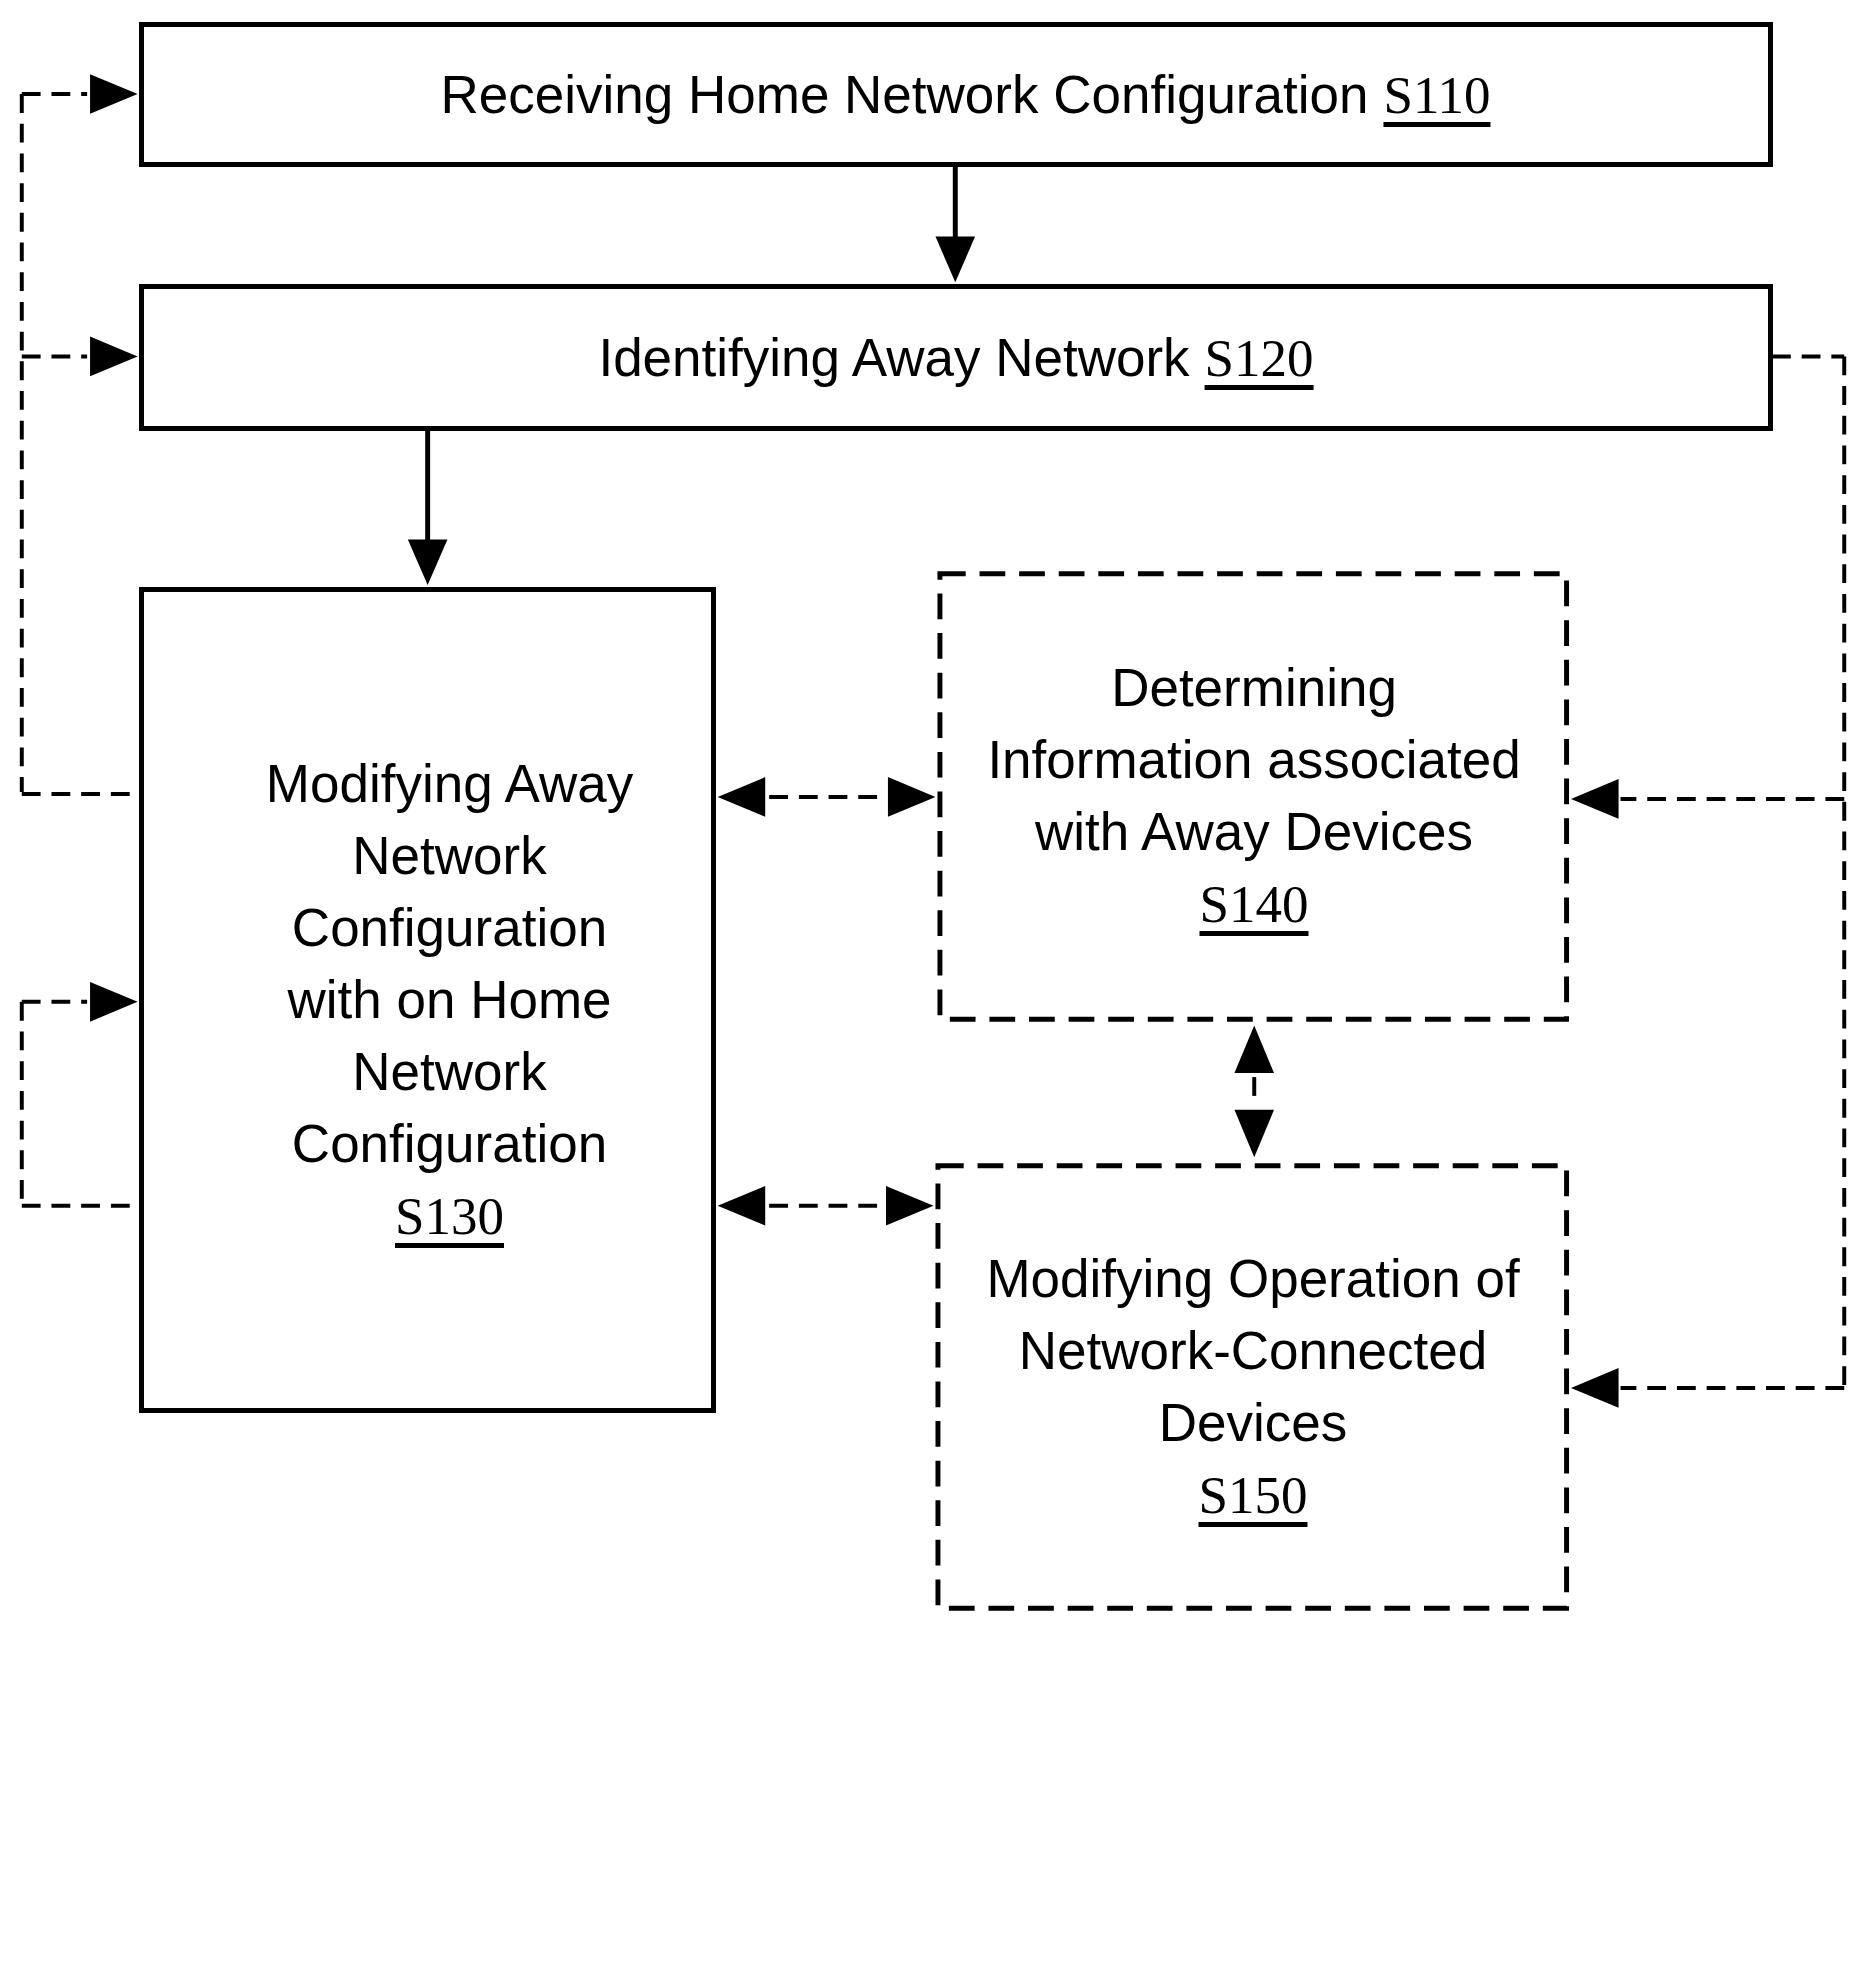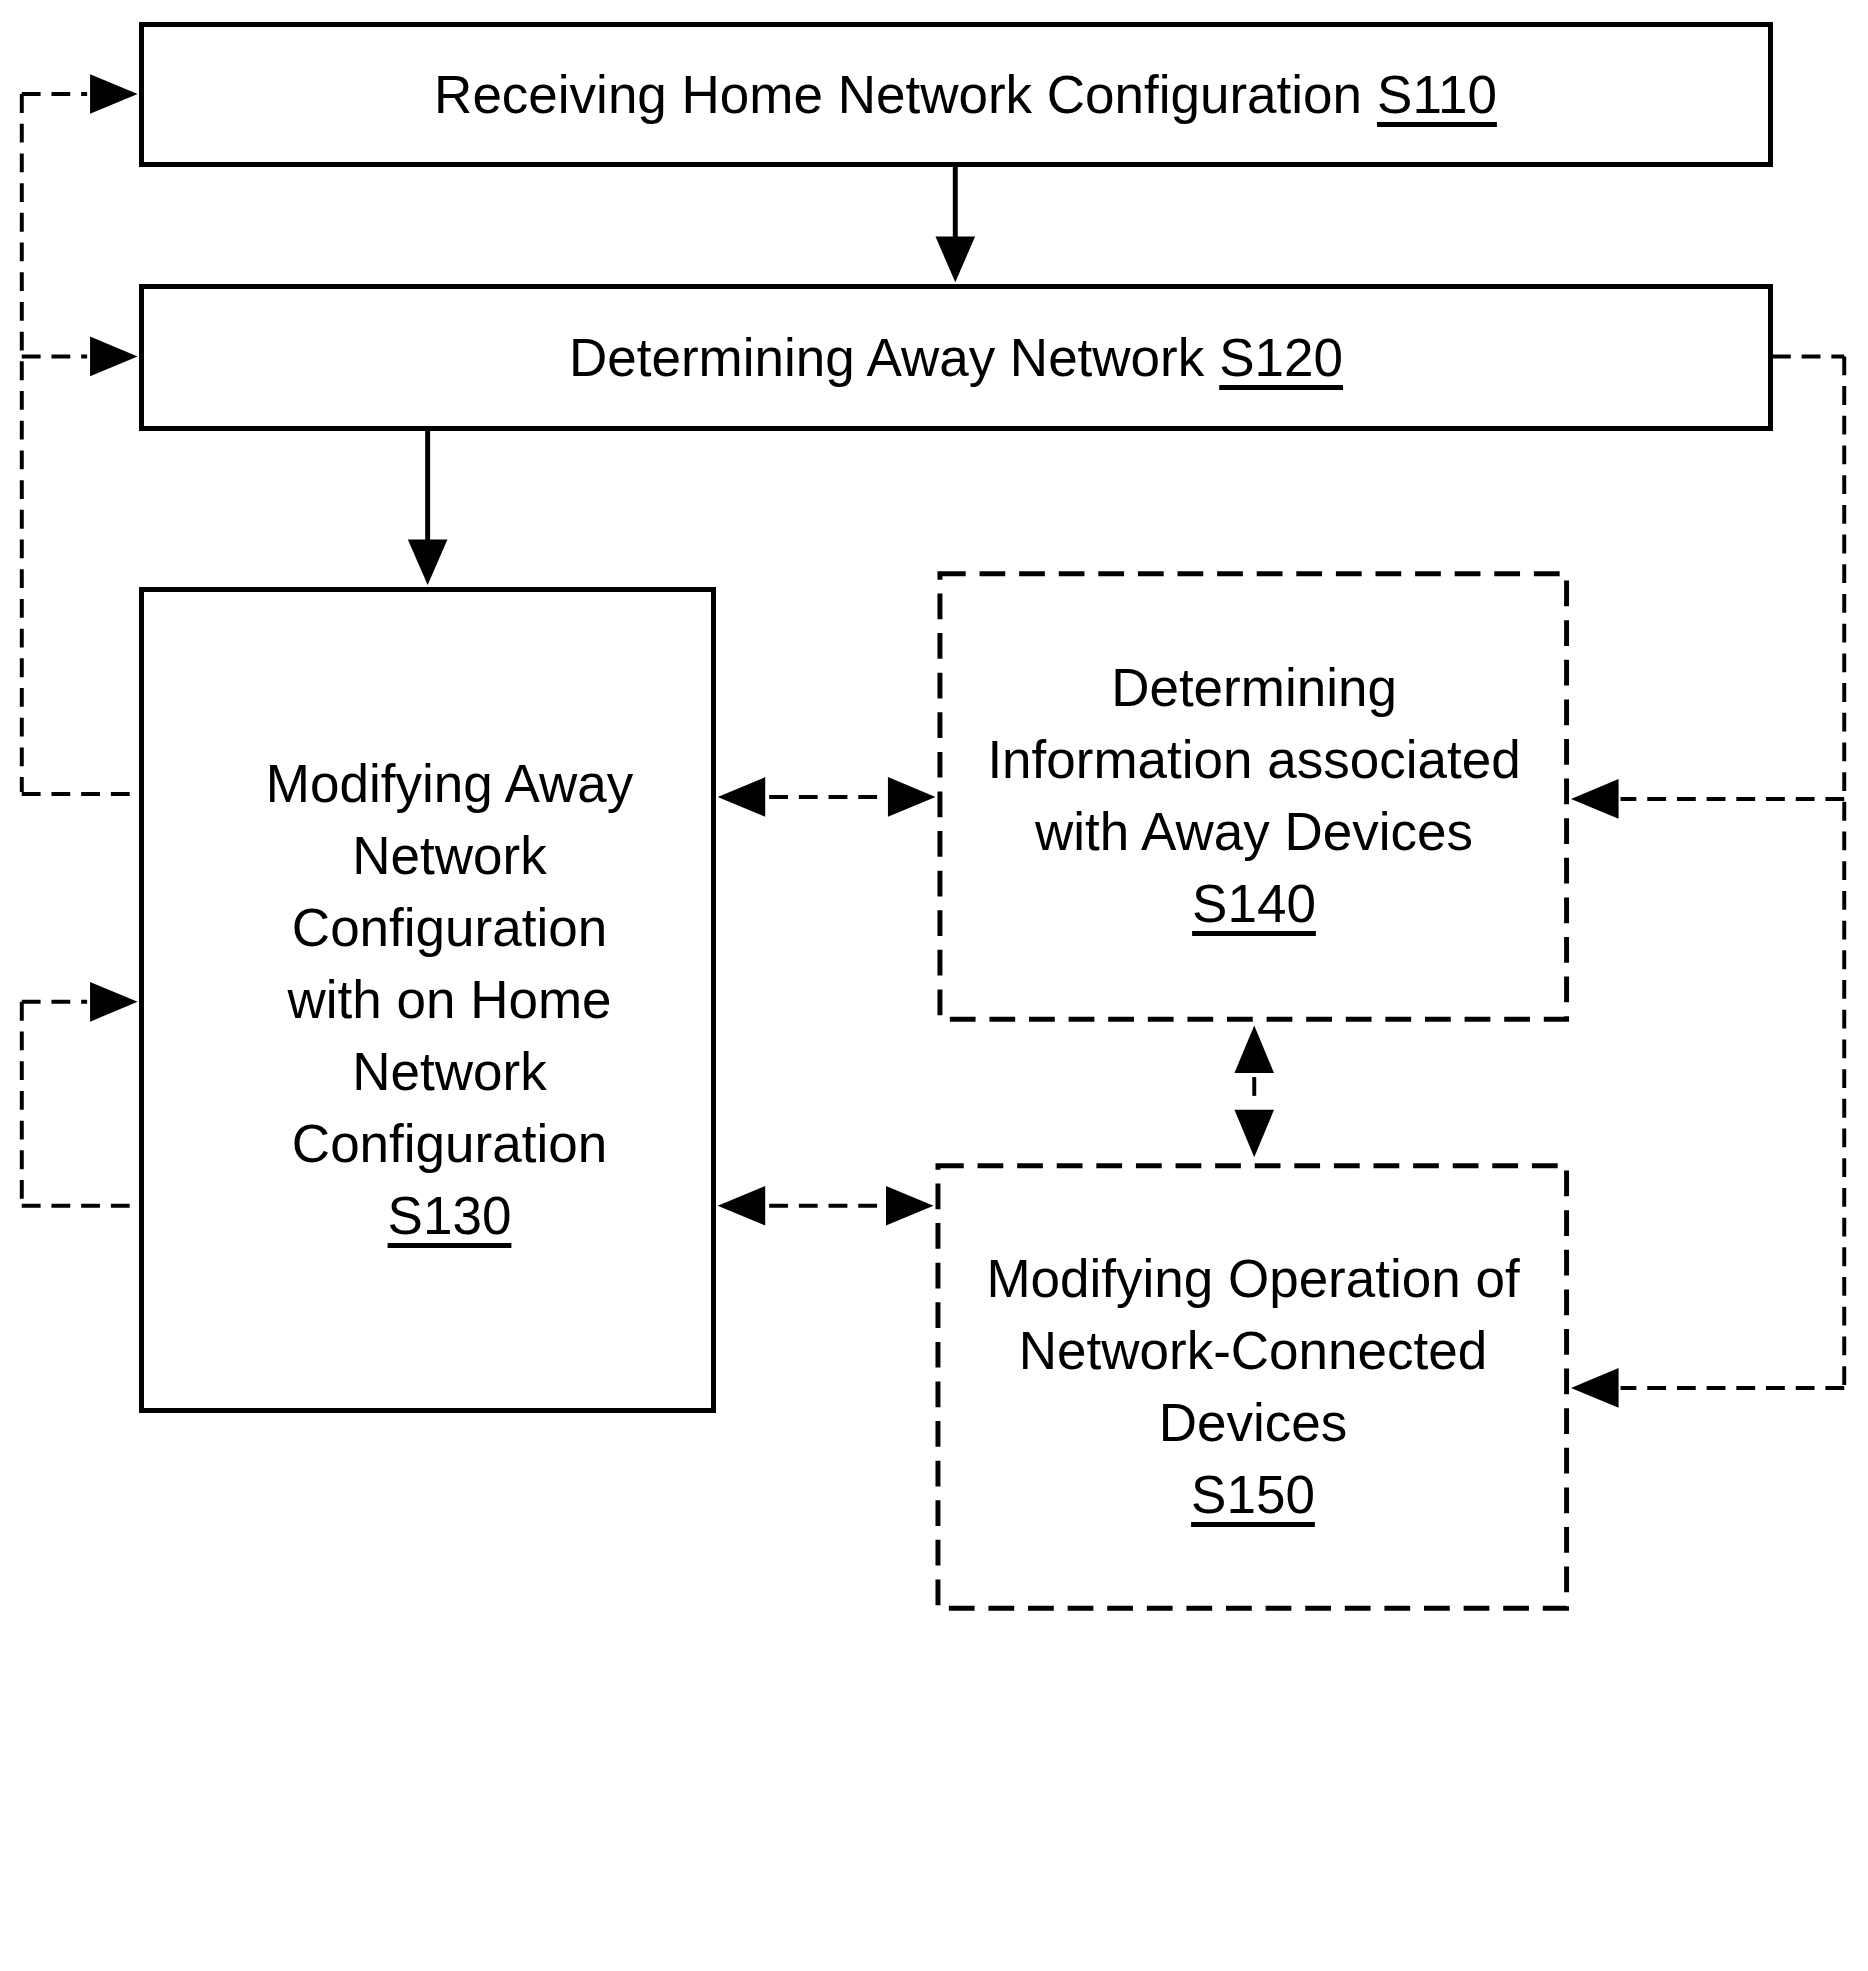--- a/index.html
+++ b/index.html
@@ -28,20 +28,21 @@
     font-size: 53px;
     line-height: 72px;
   }
   .box.solid { border: 5px solid var(--ink); }
   .box.row { flex-direction: row; }
   .box.col { flex-direction: column; }
   .step {
     text-decoration: underline;
     text-decoration-thickness: 5px;
     text-underline-offset: 9px;
+    font-family: Liberation Serif, serif;
   }
   .row .step { margin-left: 15px; }
   #box-s110 { left: 139px; top: 22px;   width: 1634px; height: 145px; padding-left: 19px; }
   #box-s120 { left: 139px; top: 284px;  width: 1634px; height: 147px; }
   #box-s130 { left: 139px; top: 587px;  width: 577px;  height: 826px; padding-left: 44px; }
   #box-s140 { left: 938px; top: 571px;  width: 632px;  height: 450px; }
   #box-s150 { left: 936px; top: 1163px; width: 634px;  height: 447px; }
   #caption {
     position: absolute;
     left: 979px; top: 1878px;
@@ -105,21 +106,21 @@
     <rect class="dash-rect" x="949.5" y="579.5" width="633" height="450"></rect>
     <rect class="dash-rect" x="947.5" y="1177.5" width="635" height="447"></rect>
   </svg>
 
   <div id="box-s110" class="box solid row">
     <span>Receiving Home Network Configuration</span>
     <span class="step">S110</span>
   </div>
 
   <div id="box-s120" class="box solid row">
-    <span>Determining Away Network</span>
+    <span>Identifying Away Network</span>
     <span class="step">S120</span>
   </div>
 
   <div id="box-s130" class="box solid col">
     <div>Modifying Away</div>
     <div>Network</div>
     <div>Configuration</div>
     <div>with on Home</div>
     <div>Network</div>
     <div>Configuration</div>

